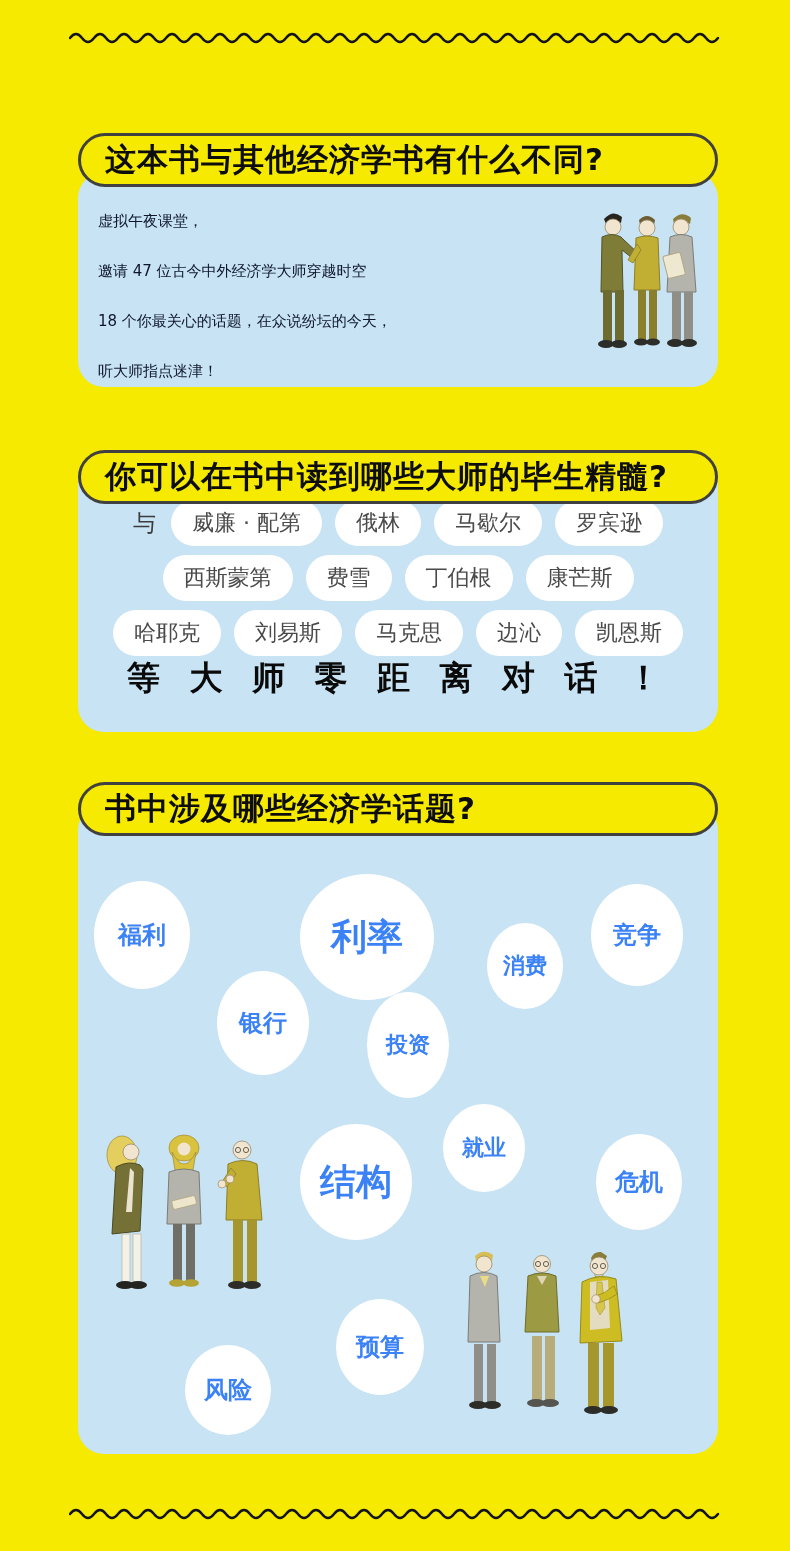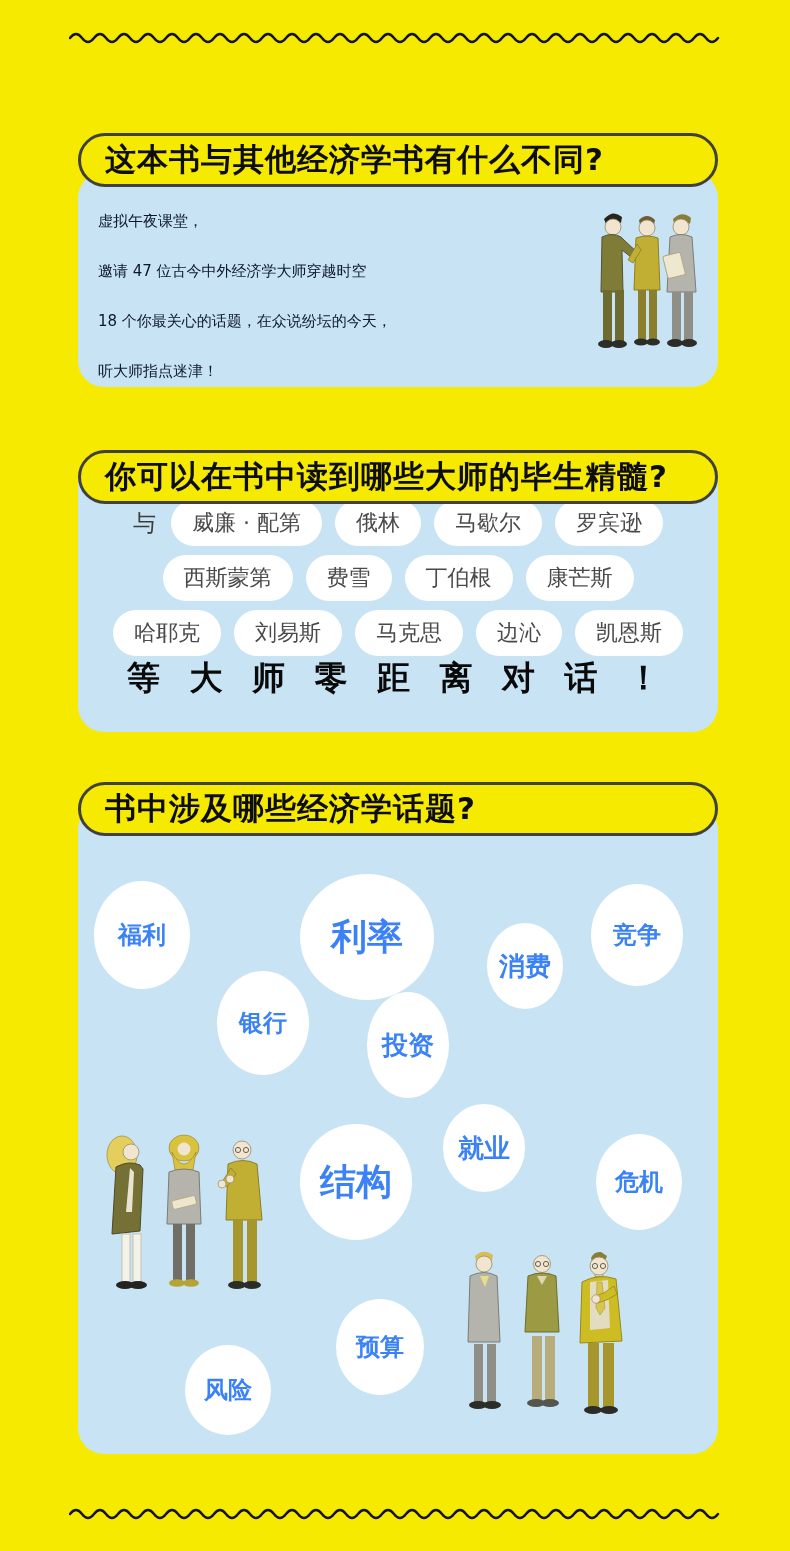--- a/index.html
+++ b/index.html
@@ -58,21 +58,21 @@
     font-size:33px;font-weight:bold;color:#0a0a0a;letter-spacing:9px;
     white-space:nowrap;
   }
 
   .topic{
     position:absolute;background:#ffffff;border-radius:50%;
     display:flex;align-items:center;justify-content:center;
     font-size:24px;color:#3b82f6;white-space:nowrap;font-weight:bold;
   }
   .topic-lg{font-size:36px;}
-  .topic-sm{font-size:26px;}
+  .topic-sm{font-size:22px;}
 
   .illus-3-left{position:absolute;left:14px;top:318px;width:190px;height:185px;}
   .illus-3-right{position:absolute;left:366px;top:438px;width:190px;height:188px;}
 </style>
 </head>
 <body>
 
 <div class="page">
 
   <div class="wave wave-top">

